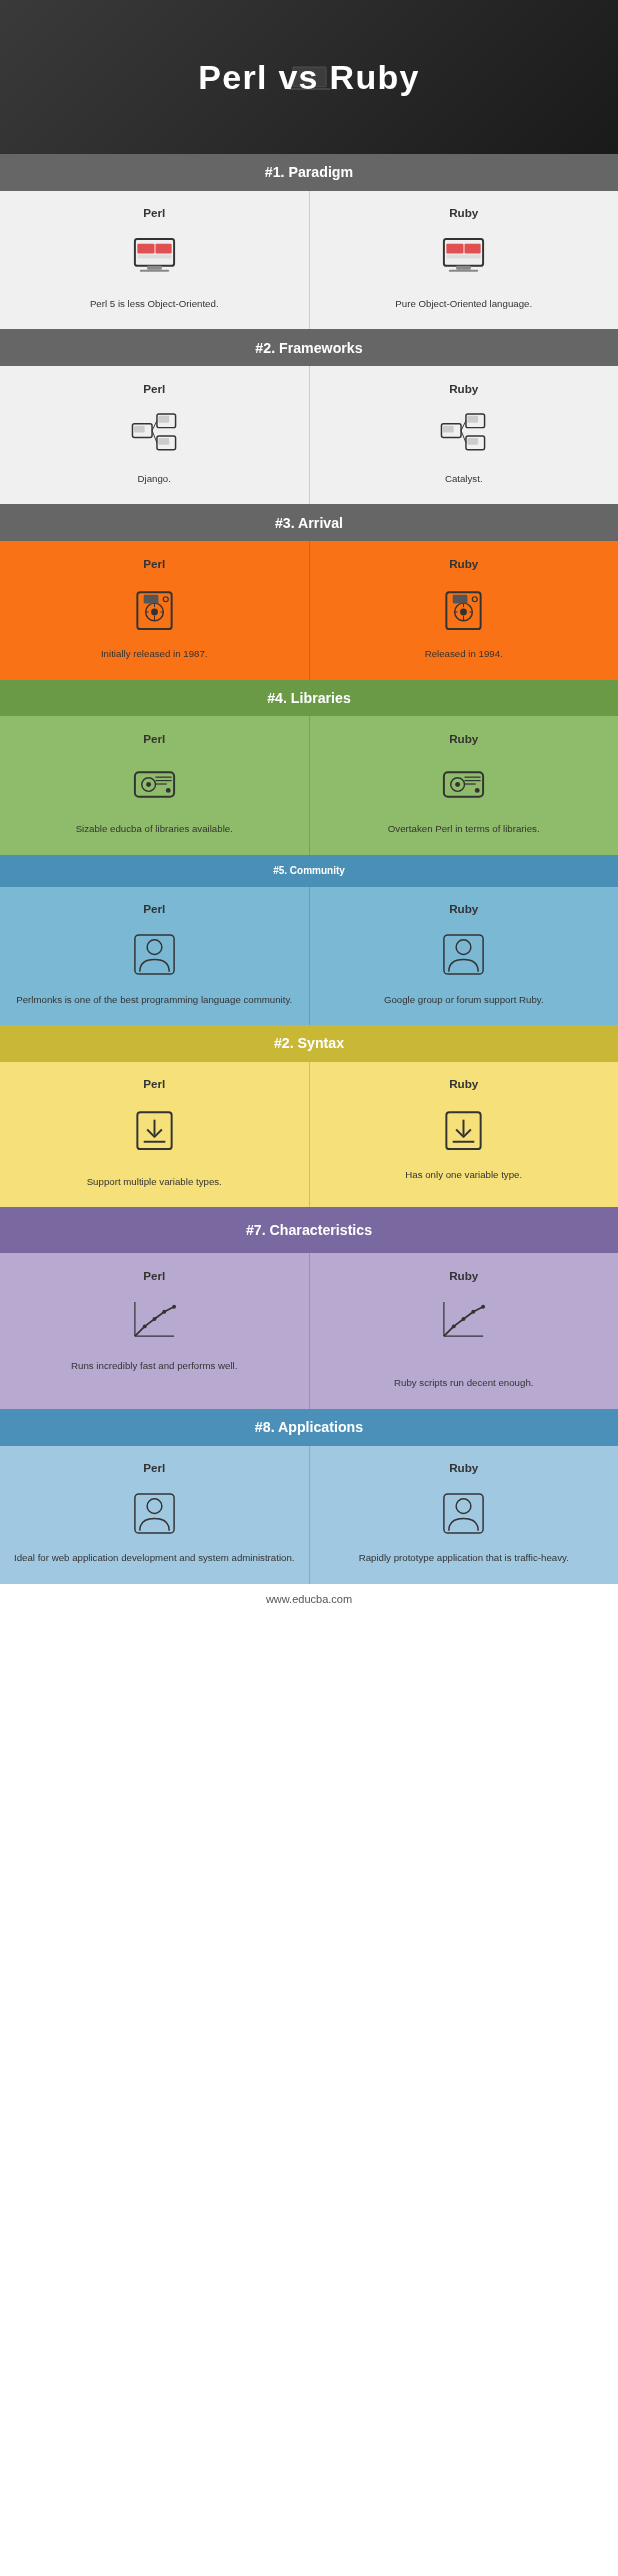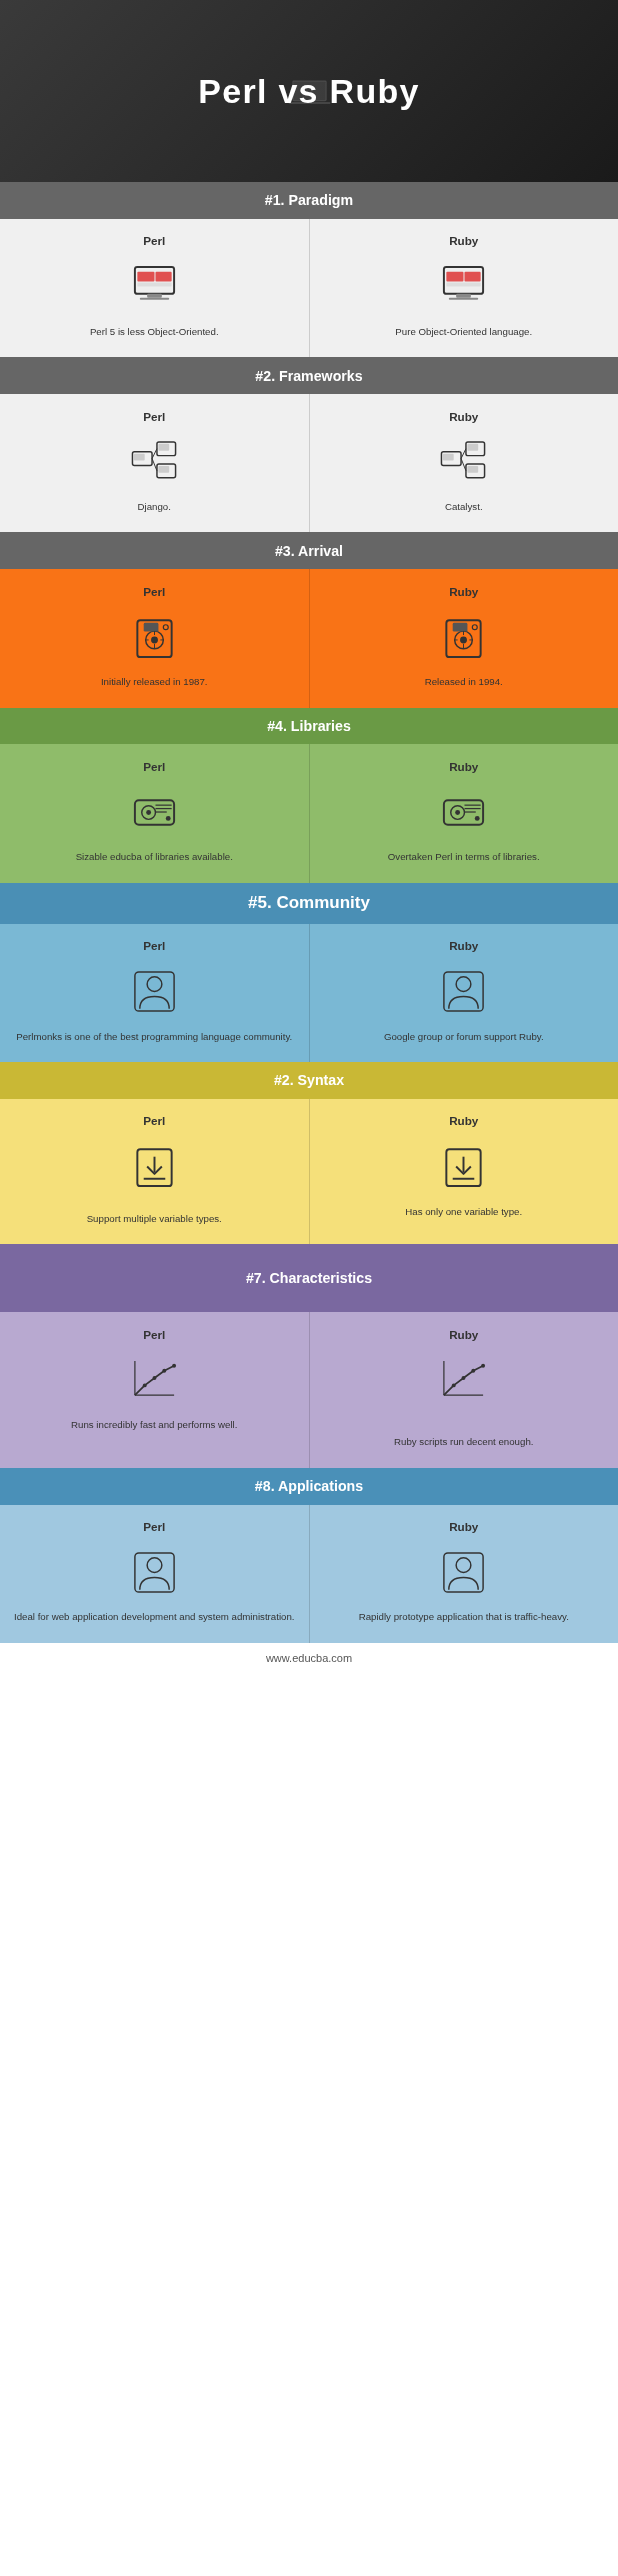--- a/index.html
+++ b/index.html
@@ -6,21 +6,21 @@
     body {
       width: 618px;
       font-family: Arial, sans-serif;
       background: #fff;
     }
 
     
     .header-section {
       position: relative;
       width: 100%;
-      height: 182px;
+      height: 154px;
       background: #000000;
       display: flex;
       align-items: center;
       justify-content: center;
       overflow: hidden;
     }
     .header-bg {
       position: absolute;
       top: 0; left: 0; right: 0; bottom: 0;
       background: linear-gradient(135deg, #3a3a3a 0%, #1a1a1a 100%);
@@ -213,21 +213,21 @@
       <line x1="52" y1="42" x2="85" y2="42" stroke="#333" stroke-width="2.5"></line>
       <line x1="52" y1="49" x2="75" y2="49" stroke="#333" stroke-width="2.5"></line>
       <circle cx="78" cy="62" r="5" fill="#333"></circle>
     </svg>
         </div>
         <div style="font-size:9.7px;color:#333;line-height:1.5;margin-top:9px;">Overtaken Perl in terms of libraries.</div>
       </div>
     </div>
   </div>
     <div style="background: rgb(122, 184, 212);">
-    <div style="background:#4a8fb5;color:#fff;text-align:center;padding:10.4px;font-size:17px;font-weight:bold;">
+    <div style="background:#4a8fb5;color:#fff;text-align:center;padding:10.4px;font-size:10px;font-weight:bold;">
       #5. Community
     </div>
     <div style="display:flex;width:100%;">
       <div style="flex:1;display:flex;flex-direction:column;align-items:center;padding:15.5px 13px 18px 13px;text-align:center;border-right:0.6px solid rgba(0,0,0,0.15);">
         <div style="font-size:11.7px;font-weight:bold;color:#333;margin-bottom:10.4px;">Perl</div>
         <div style="width:58px;height:58px;display:flex;align-items:center;justify-content:center;">
           <svg viewBox="0 0 100 100" xmlns="http://www.w3.org/2000/svg">
       <rect x="10" y="10" width="80" height="80" rx="8" fill="none" stroke="#333" stroke-width="3"></rect>
       <circle cx="50" cy="35" r="15" fill="none" stroke="#333" stroke-width="3"></circle>
       <path d="M20 85 Q20 60 50 60 Q80 60 80 85" fill="none" stroke="#333" stroke-width="3"></path>
@@ -273,21 +273,21 @@
       <line x1="50" y1="30" x2="50" y2="62" stroke="#333" stroke-width="4"></line>
       <polyline points="35,50 50,65 65,50" fill="none" stroke="#333" stroke-width="4" stroke-linejoin="round"></polyline>
       <line x1="28" y1="75" x2="72" y2="75" stroke="#333" stroke-width="4"></line>
     </svg>
         </div>
         <div style="font-size:9.7px;color:#333;line-height:1.5;margin-top:9px;">Has only one variable type.</div>
       </div>
     </div>
   </div>
     <div style="background: rgb(184, 169, 208);">
-    <div style="background:#7a68a0;color:#fff;text-align:center;padding:26px;font-size:14.2px;font-weight:bold;">
+    <div style="background:#7a68a0;color:#fff;text-align:center;padding:15px;font-size:14.2px;font-weight:bold;">
       #7. Characteristics
     </div>
     <div style="display:flex;width:100%;">
       <div style="flex:1;display:flex;flex-direction:column;align-items:center;padding:15.5px 13px 18px 13px;text-align:center;border-right:0.6px solid rgba(0,0,0,0.15);">
         <div style="font-size:11.7px;font-weight:bold;color:#333;margin-bottom:10.4px;">Perl</div>
         <div style="width:58px;height:58px;display:flex;align-items:center;justify-content:center;">
           <svg viewBox="0 0 100 100" xmlns="http://www.w3.org/2000/svg">
       <polyline points="10,80 30,60 50,45 70,30 90,20" fill="none" stroke="#333" stroke-width="3.5" stroke-linejoin="round"></polyline>
       <line x1="10" y1="80" x2="90" y2="80" stroke="#333" stroke-width="2.5"></line>
       <line x1="10" y1="10" x2="10" y2="80" stroke="#333" stroke-width="2.5"></line>

